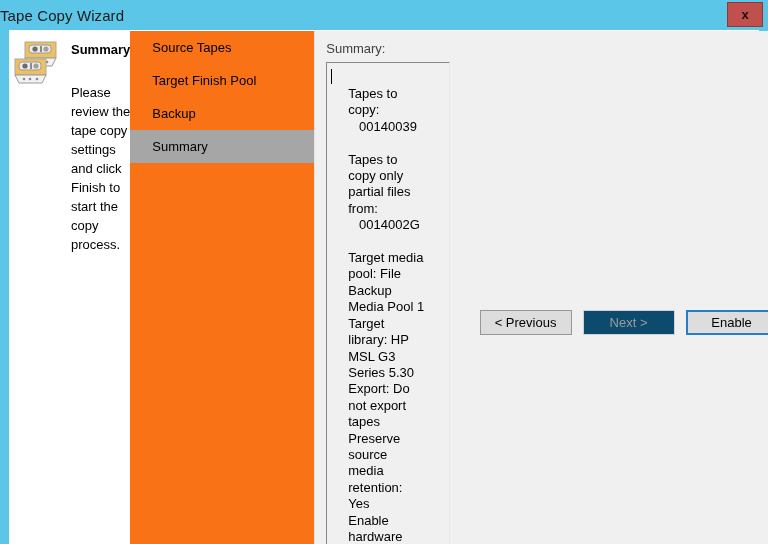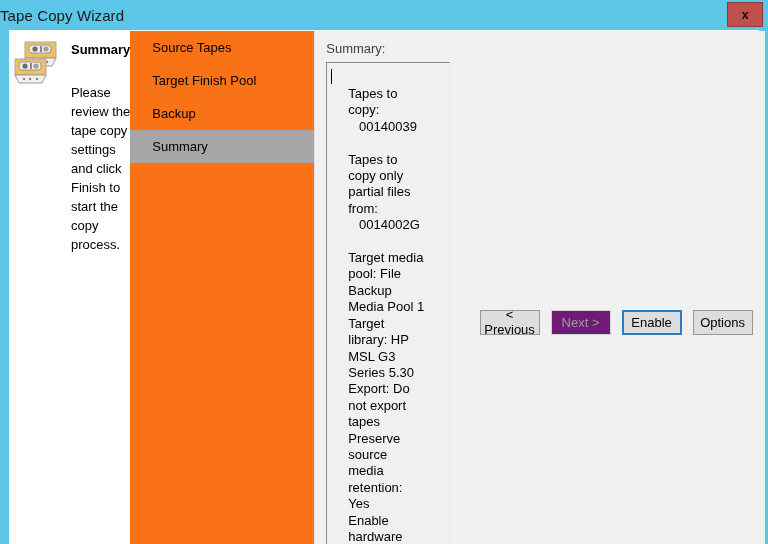--- a/index.html
+++ b/index.html
@@ -186,38 +186,38 @@
   .footer {
     flex: 0 0 52px;
     background: #F0F0F0;
     display: flex;
     align-items: center;
     justify-content: flex-end;
     padding-right: 12px;
     box-sizing: border-box;
   }
   .btn {
-    width: 60px;
+    width: 92px;
     height: 25px;
     margin-left: 11px;
     background: #DDDDDD;
     border: 1px solid #979797;
     box-sizing: border-box;
     font-size: 13px;
     font-family: "Liberation Sans", sans-serif;
     color: #000000;
     display: flex;
     align-items: center;
     justify-content: center;
     cursor: pointer;
     padding: 0;
   }
   .btn.disabled {
     color: #9D9D9D;
-    background: #701a75;
+    background: #0c4a6e;
     border-color: #D2D2D2;
     cursor: default;
   }
   .btn.default {
     border: 2px solid #2A7CC7;
     background: #DDDDDD;
   }
 </style>
 </head>
 <body>

